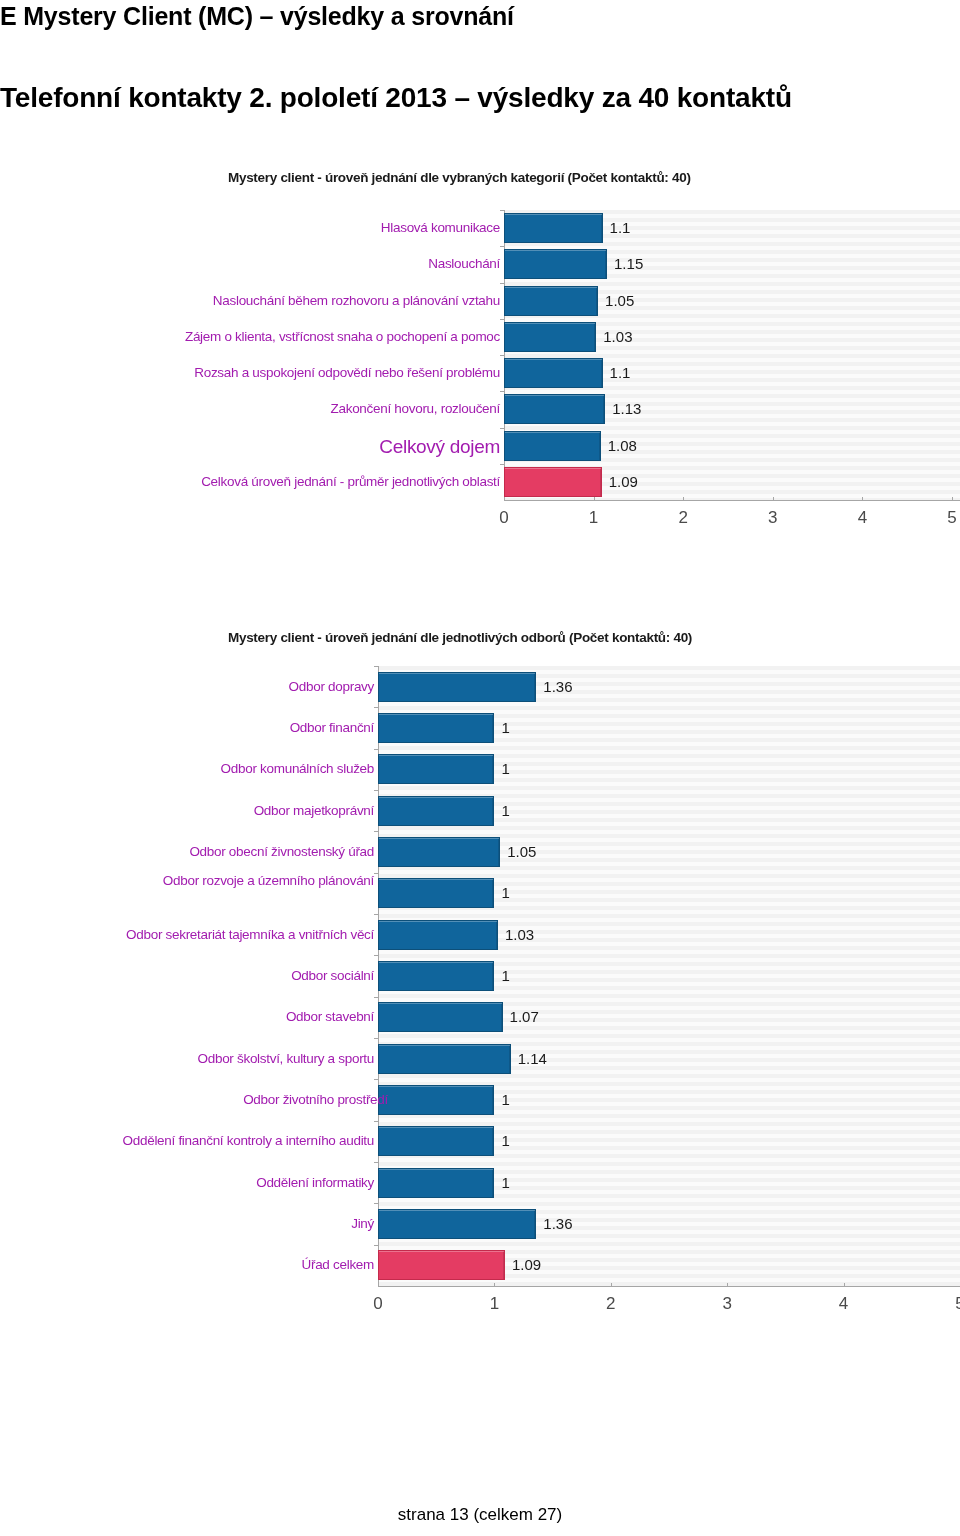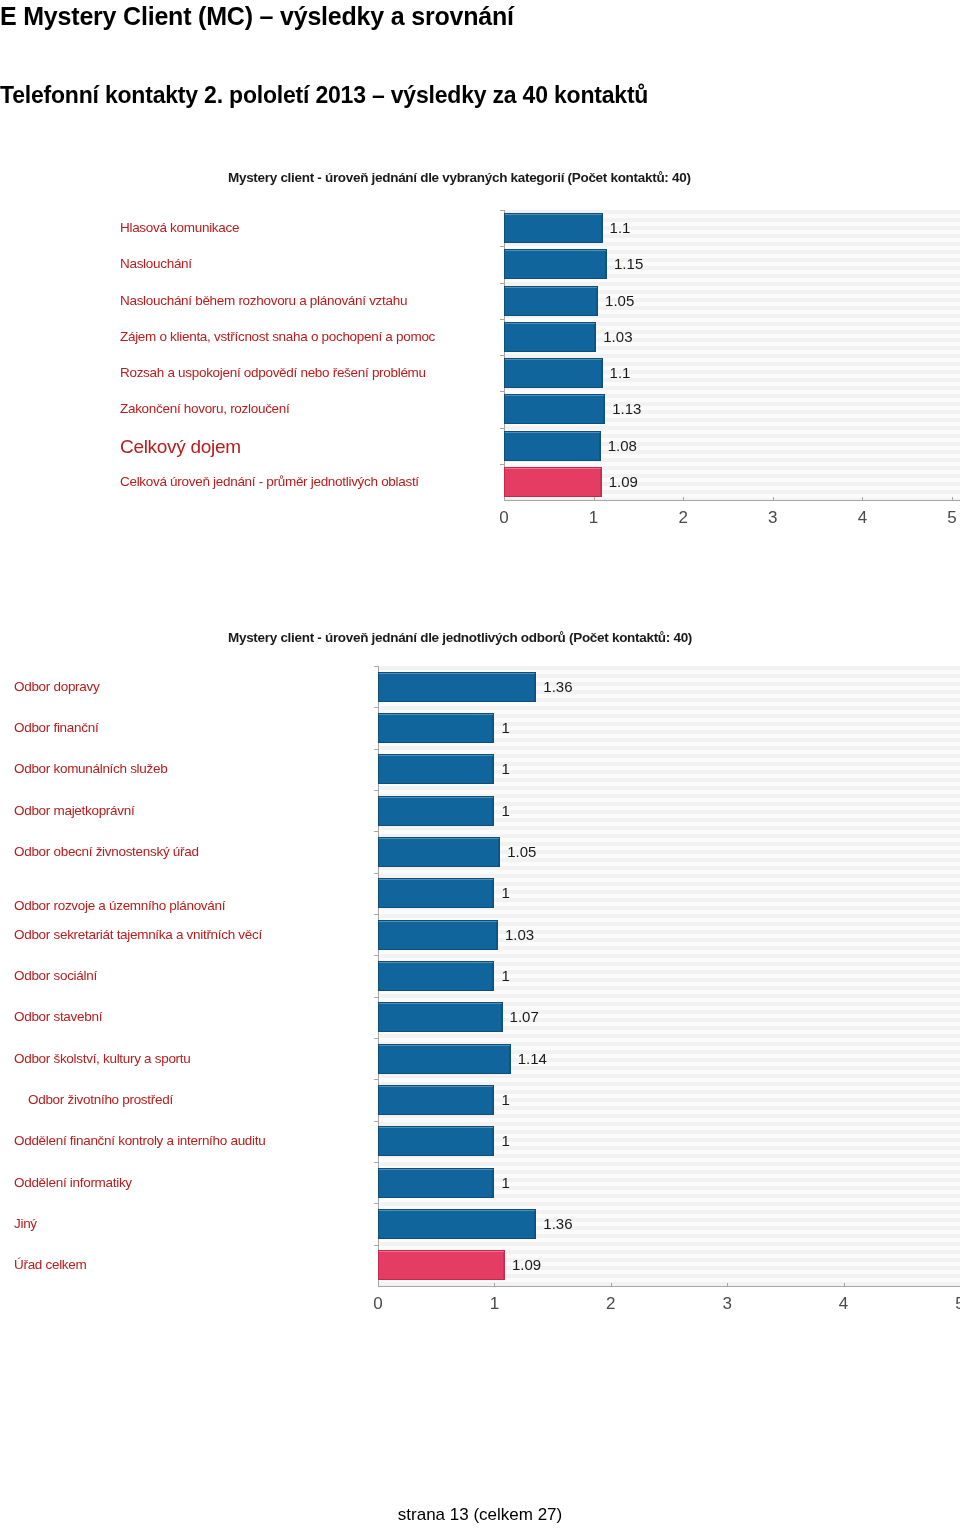--- a/index.html
+++ b/index.html
@@ -14,21 +14,21 @@
   .page { position: relative; width: 960px; height: 1536px; }
 
   
   .doc-title {
     position: absolute; left: 0; top: 2px;
     font-size: 25px; font-weight: bold; letter-spacing: -0.2px;
     white-space: nowrap;
   }
   .doc-subtitle {
     position: absolute; left: 0; top: 82px;
-    font-size: 23px; font-weight: bold; letter-spacing: -0.2px;
+    font-size: 28px; font-weight: bold; letter-spacing: -0.2px;
     white-space: nowrap;
   }
   .footer {
     position: absolute; left: 0; top: 1505px; width: 960px;
     text-align: center; font-size: 17px;
   }
 
   
   .chart { position: absolute; }
   .chart-title {
@@ -61,22 +61,22 @@
     background: #e43c63;
     border-color: #c42a4c;
   }
   .bar-value {
     position: absolute;
     font-size: 15px; color: #1a1a1a;
     white-space: nowrap; line-height: 1;
   }
   .cat-label {
     position: absolute;
-    font-size: 13.5px; color: #b91c1c;
-    text-align: left; white-space: nowrap;
+    font-size: 13.5px; color: #a21caf;
+    text-align: right; white-space: nowrap;
     letter-spacing: -0.3px;
   }
   .tick-label {
     position: absolute;
     font-size: 17px; color: #4a4a4a;
     text-align: center; white-space: nowrap;
   }
   .tick-mark {
     position: absolute; width: 1px; height: 4px; background: #a6a6a6;
   }
@@ -162,21 +162,21 @@
       <div class="bar" style="left: 378px; top: 165.667px; width: 116.4px; height: 30px;"></div>
       <div class="bar-value" style="left: 501.4px; top: 172.667px;">1</div>
       <div class="cat-label" style="left: 14px; width: 360px; top: 172.667px; font-size: 13.5px;">Odbor majetkoprávní</div>
       <div class="ytick-mark" style="left: 374px; top: 160px;"></div>
       <div class="bar" style="left: 378px; top: 207px; width: 122.22px; height: 30px;"></div>
       <div class="bar-value" style="left: 507.22px; top: 214px;">1.05</div>
       <div class="cat-label" style="left: 14px; width: 360px; top: 214px; font-size: 13.5px;">Odbor obecní živnostenský úřad</div>
       <div class="ytick-mark" style="left: 374px; top: 201.333px;"></div>
       <div class="bar" style="left: 378px; top: 248.333px; width: 116.4px; height: 30px;"></div>
       <div class="bar-value" style="left: 501.4px; top: 255.333px;">1</div>
-      <div class="cat-label" style="left: 14px; width: 360px; top: 268px; font-size: 13.5px;">Odbor rozvoje a územního plánování</div>
+      <div class="cat-label" style="left: 14px; width: 360px; top: 243px; font-size: 13.5px;">Odbor rozvoje a územního plánování</div>
       <div class="ytick-mark" style="left: 374px; top: 242.667px;"></div>
       <div class="bar" style="left: 378px; top: 289.667px; width: 119.892px; height: 30px;"></div>
       <div class="bar-value" style="left: 504.892px; top: 296.667px;">1.03</div>
       <div class="cat-label" style="left: 14px; width: 360px; top: 296.667px; font-size: 13.5px;">Odbor sekretariát tajemníka a vnitřních věcí</div>
       <div class="ytick-mark" style="left: 374px; top: 284px;"></div>
       <div class="bar" style="left: 378px; top: 331px; width: 116.4px; height: 30px;"></div>
       <div class="bar-value" style="left: 501.4px; top: 338px;">1</div>
       <div class="cat-label" style="left: 14px; width: 360px; top: 338px; font-size: 13.5px;">Odbor sociální</div>
       <div class="ytick-mark" style="left: 374px; top: 325.333px;"></div>
       <div class="bar" style="left: 378px; top: 372.333px; width: 124.548px; height: 30px;"></div>

